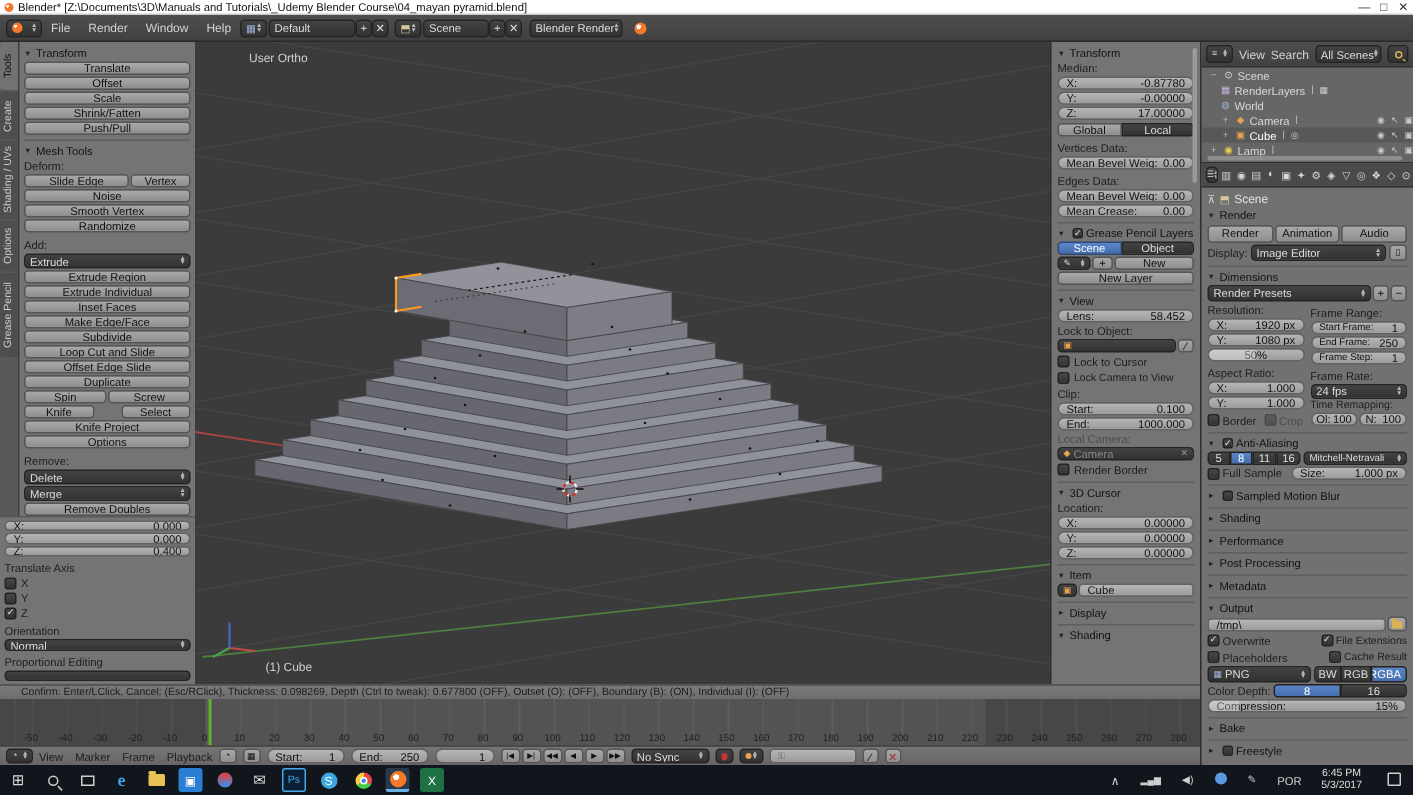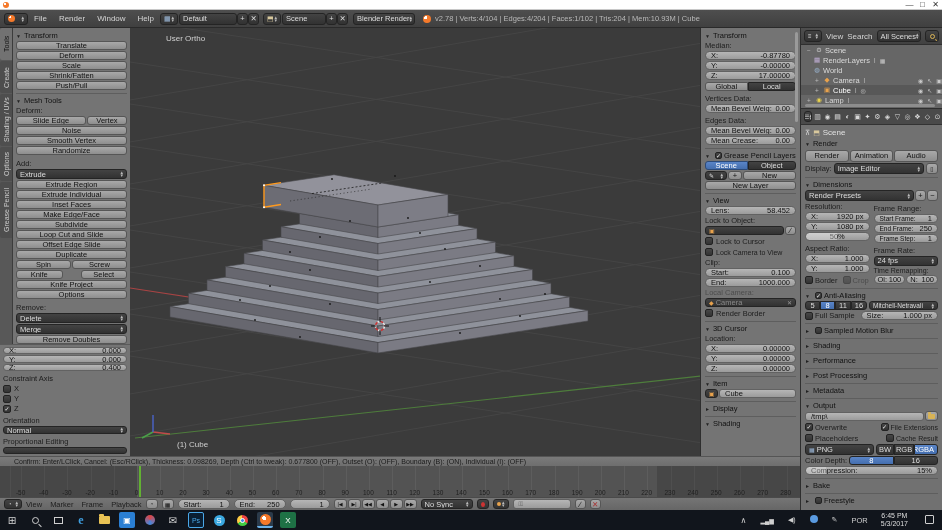--- a/index.html
+++ b/index.html
@@ -36,20 +36,21 @@
 .orow{display:flex;align-items:center;height:10px;color:#d9d9d9;font-size:7.5px;gap:2px;padding-left:4px}
 .rico{color:#c9c9c9;font-size:6px;margin-left:2px}
 .vtab{writing-mode:vertical-rl;transform:rotate(180deg);background:#4e4e4e;color:#ccc;border-radius:0 2px 2px 0;display:flex;align-items:center;justify-content:center;font-size:7px;width:12px}
 .vtab.act{background:#727272;color:#111}
 </style>
 </head>
 <body>
 
 <div class="p r" style="left:0;top:0;width:942px;height:10px;background:#fff;border-bottom:1px solid #c8c8c8;padding-left:3px">
   <span style="width:6px;height:6px;border-radius:50%;background:radial-gradient(circle at 35% 35%,#fff 0 1px,#f5792a 1px 100%);margin-right:3px"></span>
+  <span style="font-size:7.5px;color:#111">Blender* [Z:\Documents\3D\Manuals and Tutorials\_Udemy Blender Course\04_mayan pyramid.blend]</span>
   <span class="grow"></span>
   <span class="winbtn">—</span>
   <span class="winbtn">□</span>
   <span class="winbtn">✕</span>
 </div>
 
 <div class="p r" style="left:0;top:10px;width:942px;height:18px;background:linear-gradient(#4e4e4e,#404040);border-bottom:1px solid #2a2a2a;padding:0 4px">
   <span class="dk" style="height:12px;width:24px;justify-content:center">
       <span style="width:7px;height:7px;border-radius:50%;background:radial-gradient(circle at 35% 35%,#fff 0 1px,#f5792a 1px 100%)"></span>
       <span class="udarr">▴<br>▾</span>
@@ -74,35 +75,34 @@
   <span class="dk" style="height:12px;width:44px;margin-left:1px">
       <span>Scene</span>
     </span>
   <span class="dk" style="height:12px;width:11px;justify-content:center">+</span>
   <span class="dk" style="height:12px;width:11px;justify-content:center">✕</span>
   <span class="dk" style="height:12px;width:62px;margin-left:5px">
       <span>Blender Render</span>
       <span class="udarr">▴<br>▾</span>
     </span>
   <span style="width:8px;height:8px;border-radius:50%;background:radial-gradient(circle at 35% 35%,#fff 0 1.5px,#f5792a 1.5px 100%);margin:0 4px 0 8px"></span>
-  <span style="color:#b9b9b9;font-size:7.5px">v2.78 | Verts:4/104 | Edges:4/204 | Faces:1/102 | Tris:204 | Mem:10.93M | Cube</span>
 </div>
 
 <div class="p" style="left:0;top:28px;width:13px;height:316px;background:#585858;border-right:1px solid #3c3c3c">
   <div class="vtab act" style="height:32px;margin-bottom:1px">Tools</div>
   <div class="vtab" style="height:32px;margin-bottom:1px">Create</div>
   <div class="vtab" style="height:52px;margin-bottom:1px">Shading / UVs</div>
   <div class="vtab" style="height:34px;margin-bottom:1px">Options</div>
   <div class="vtab" style="height:56px">Grease Pencil</div>
 </div>
 
 <div class="p col" style="left:13px;top:28px;width:117px;height:316px;background:#747474;padding:3px 3px 0 3px;overflow:hidden">
   <div class="hd e">Transform</div>
   <div class="btn">Translate</div>
-  <div class="btn">Deform</div>
+  <div class="btn">Offset</div>
   <div class="btn">Scale</div>
   <div class="btn">Shrink/Fatten</div>
   <div class="btn">Push/Pull</div>
   <div class="sep"></div>
   <div class="hd e">Mesh Tools</div>
   <div class="lbl">Deform:</div>
   <div class="r" style="gap:1px">
       <div class="btn grow">Slide Edge</div>
       <div class="btn" style="width:40px">Vertex</div>
     </div>
@@ -150,21 +150,21 @@
       <span class="v">0.000</span>
     </div>
   <div class="pill">
       <span>Y:</span>
       <span class="v">0.000</span>
     </div>
   <div class="pill">
       <span>Z:</span>
       <span class="v">0.400</span>
     </div>
-  <div class="lbl" style="margin-top:2px">Constraint Axis</div>
+  <div class="lbl" style="margin-top:2px">Translate Axis</div>
   <div class="r" style="gap:3px;height:10px">
       <span class="cb"></span>
       <span class="lbl">X</span>
     </div>
   <div class="r" style="gap:3px;height:10px">
       <span class="cb"></span>
       <span class="lbl">Y</span>
     </div>
   <div class="r" style="gap:3px;height:10px">
       <span class="cb on"></span>

